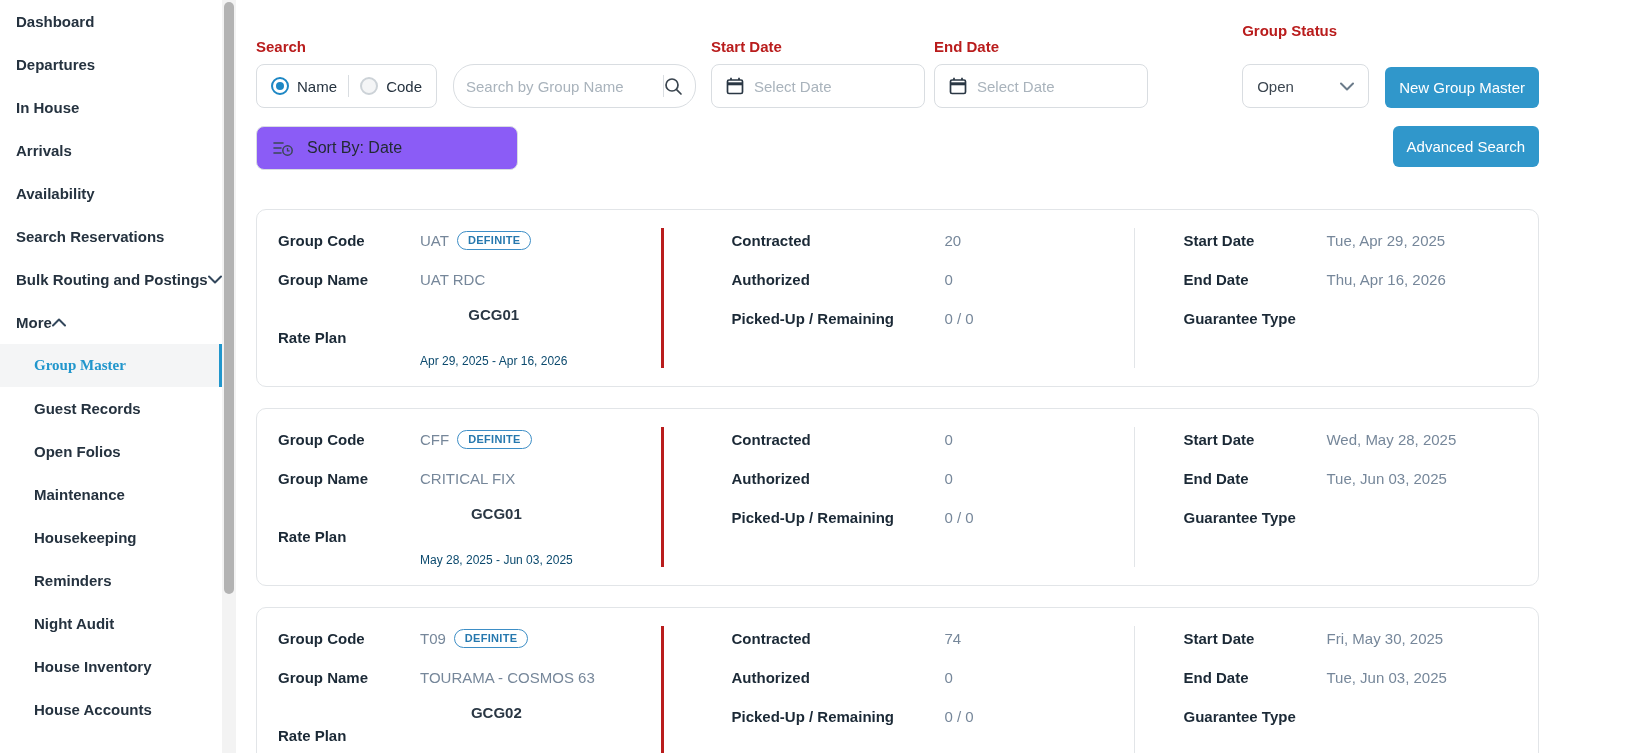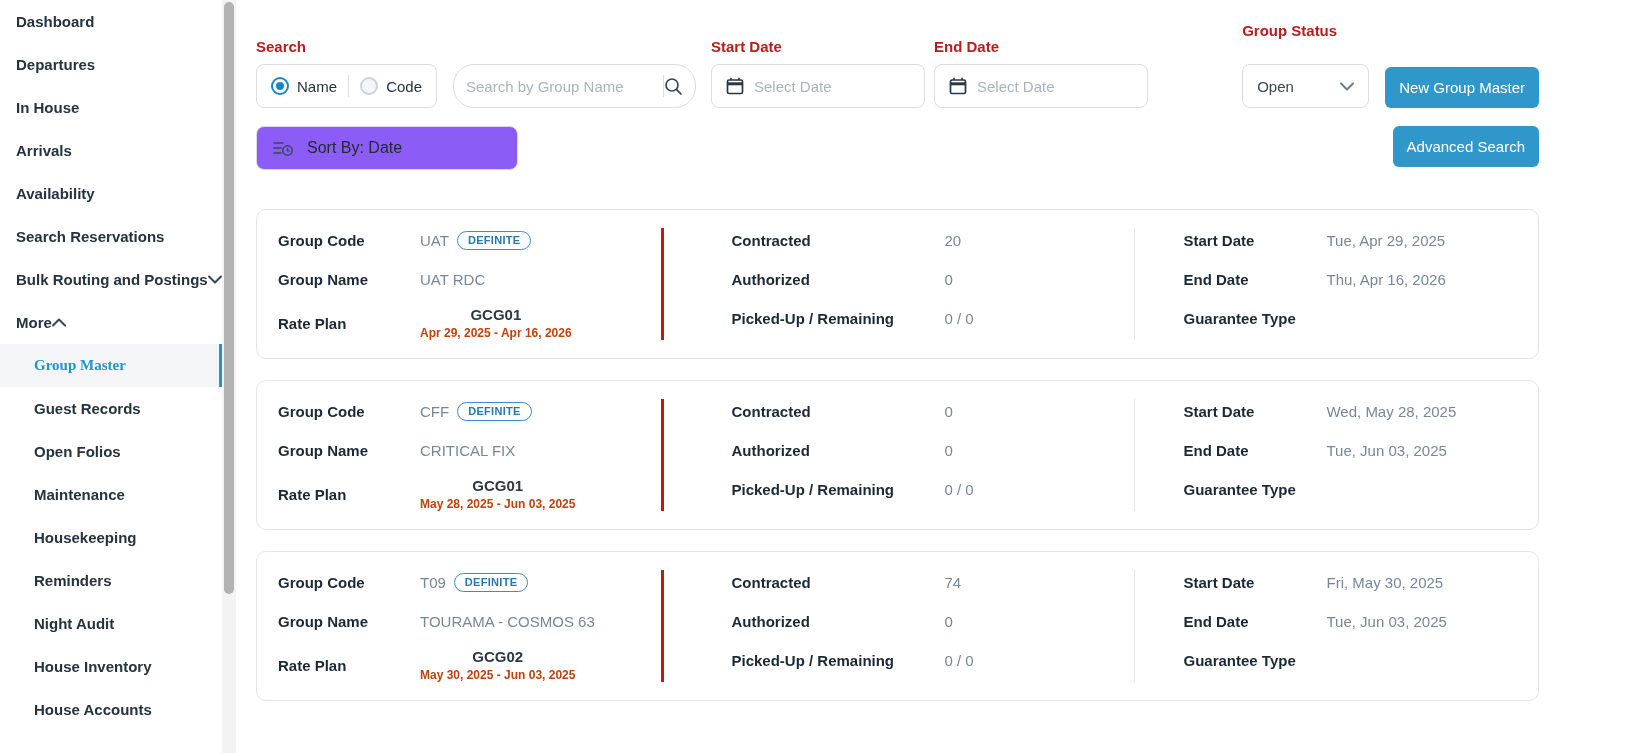--- a/index.html
+++ b/index.html
@@ -72,23 +72,23 @@
   .flabel { font-size: 15px; font-weight: 700; color: #1b2936; flex-shrink: 0; }
   .left  .flabel { width: 142px; }
   .mid   .flabel { width: 213px; }
   .right .flabel { width: 143px; }
   .fvalue { font-size: 15px; color: #76879a; }
   .code-line { display: flex; align-items: center; gap: 8px; }
   .badge {
     border: 1.5px solid #3d8ec6; color: #2678ae; font-size: 11px; font-weight: 700;
     padding: 2px 10px 3px; border-radius: 12px; letter-spacing: 0.3px;
   }
-  .rate-block { display: inline-flex; flex-direction: column; align-items: center; }
+  .rate-block { display: inline-flex; flex-direction: column; align-items: center; gap: 28px; }
   .rate-code { font-size: 15px; font-weight: 700; color: #2a3744; }
-  .rate-dates { font-size: 12px; font-weight: 700; color: #c2410c; margin-top: 3px; }
+  .rate-dates { font-size: 12px; font-weight: 400; color: #0c4a6e; margin-top: 3px; }
 </style>
 </head>
 <body>
 
 <div class="sidebar">
   <div class="nav-item">
       <span>Dashboard</span>
     </div>
   <div class="nav-item">
       <span>Departures</span>

